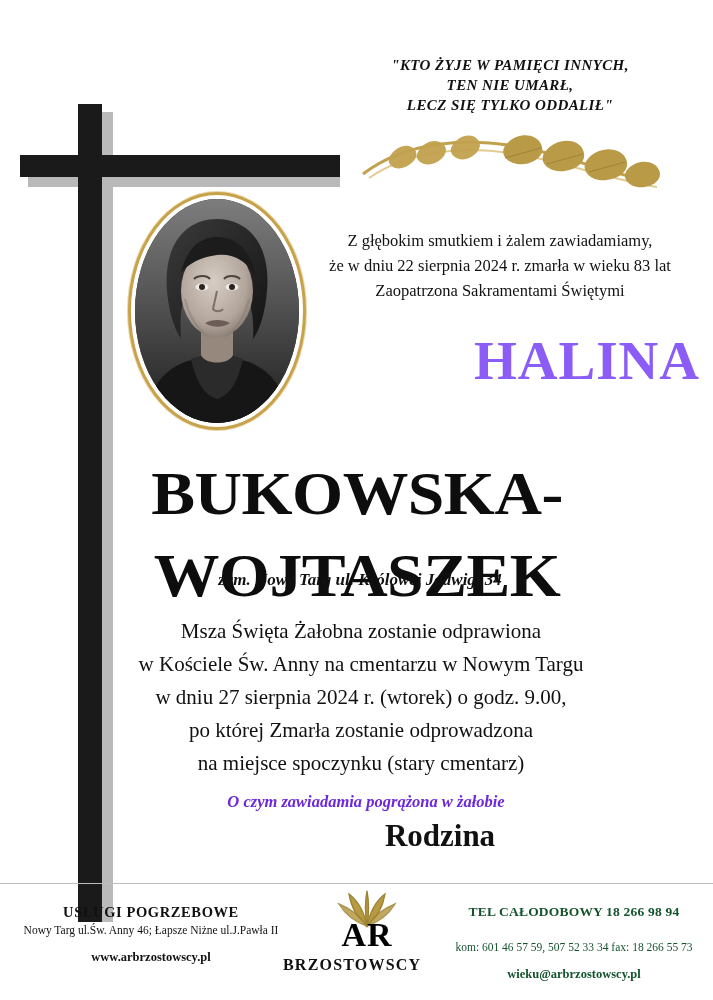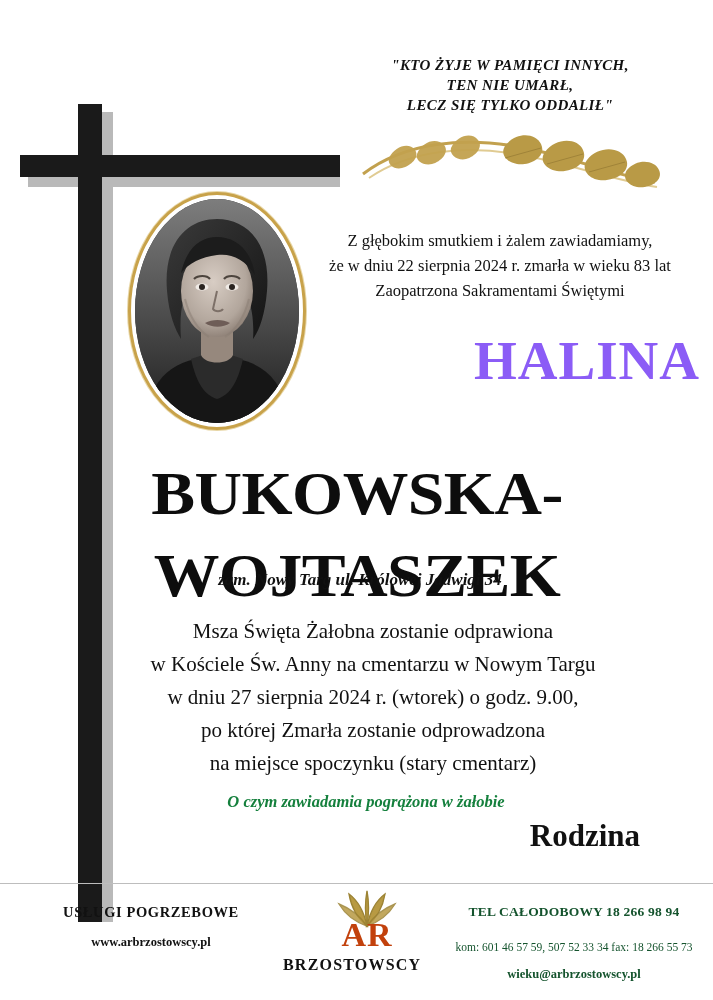--- a/index.html
+++ b/index.html
@@ -146,47 +146,47 @@
     text-align: center;
     font-size: 17px;
     font-weight: bold;
     font-style: italic;
     color: #111;
   }
 
   
   .mass {
     position: absolute;
-    left: 68px;
+    left: 56px;
     top: 615px;
     width: 610px;
     text-align: center;
     font-size: 21px;
     line-height: 33px;
     color: #111;
   }
 
   
   .announce {
     position: absolute;
     left: 86px;
     top: 792px;
     width: 560px;
     text-align: center;
     font-size: 16.5px;
     font-weight: bold;
     font-style: italic;
-    color: #15803d;
+    color: #6d28d9;
   }
   .family {
     position: absolute;
     left: 240px;
     top: 818px;
     width: 400px;
-    text-align: right;
+    text-align: center;
     font-size: 31px;
     font-weight: bold;
     color: #111;
   }
 
   
   .footer-line {
     position: absolute;
     left: 0;
     top: 883px;
@@ -255,21 +255,21 @@
   }
   .logo-ar {
     position: absolute;
     left: 0;
     top: 26px;
     width: 168px;
     text-align: center;
     font-size: 34px;
     font-weight: bold;
     letter-spacing: 1px;
-    color: #c2410c;
+    color: #000000;
   }
   .logo-name {
     position: absolute;
     left: 0;
     top: 66px;
     width: 168px;
     text-align: left;
     font-size: 16px;
     font-weight: bold;
     letter-spacing: 1.2px;
@@ -387,20 +387,21 @@
   <div>na miejsce spoczynku (stary cmentarz)</div>
 </div>
 
 <div class="announce">O czym zawiadamia pogrążona w żałobie</div>
 <div class="family">Rodzina</div>
 
 <div class="footer-line"></div>
 <div class="footer">
   <div class="footer-left">
     <div class="f-title">USŁUGI POGRZEBOWE</div>
+    <div class="f-addr">Nowy Targ ul.Św. Anny 46; Łapsze Niżne ul.J.Pawła  II</div>
     <div class="f-www">www.arbrzostowscy.pl</div>
   </div>
 
   <div class="logo">
     <div class="logo-wheat">
       <svg viewBox="0 0 80 40" width="80" height="40" xmlns="http://www.w3.org/2000/svg">
         <g stroke="#9c8334" stroke-width="1.4" fill="#b89a43">
           <path d="M40,38 C30,30 24,18 22,6 C30,12 37,24 40,38 Z"></path>
           <path d="M40,38 C50,30 56,18 58,6 C50,12 43,24 40,38 Z"></path>
           <path d="M40,38 C38,26 38,14 40,3 C42,14 42,26 40,38 Z"></path>

